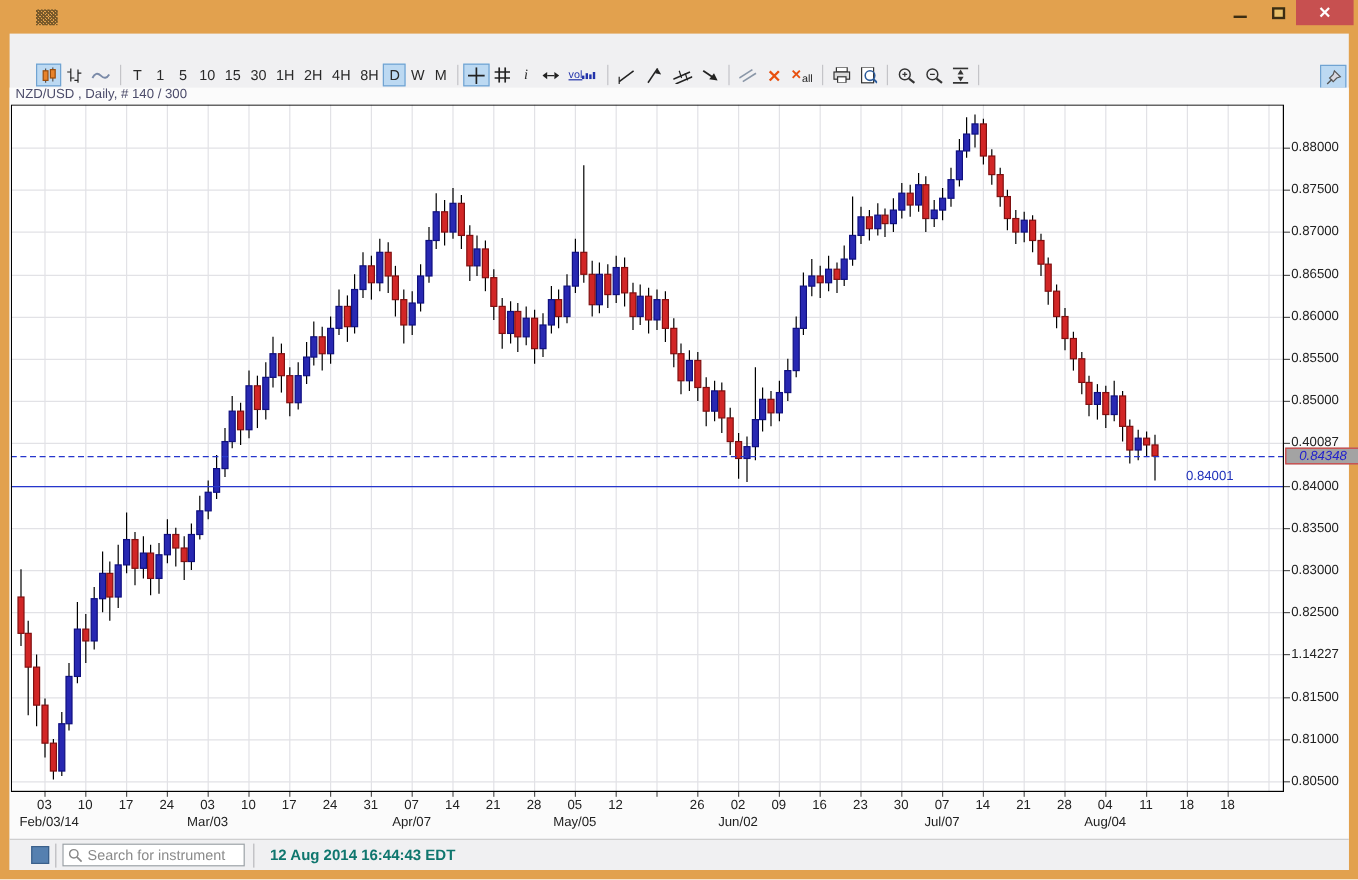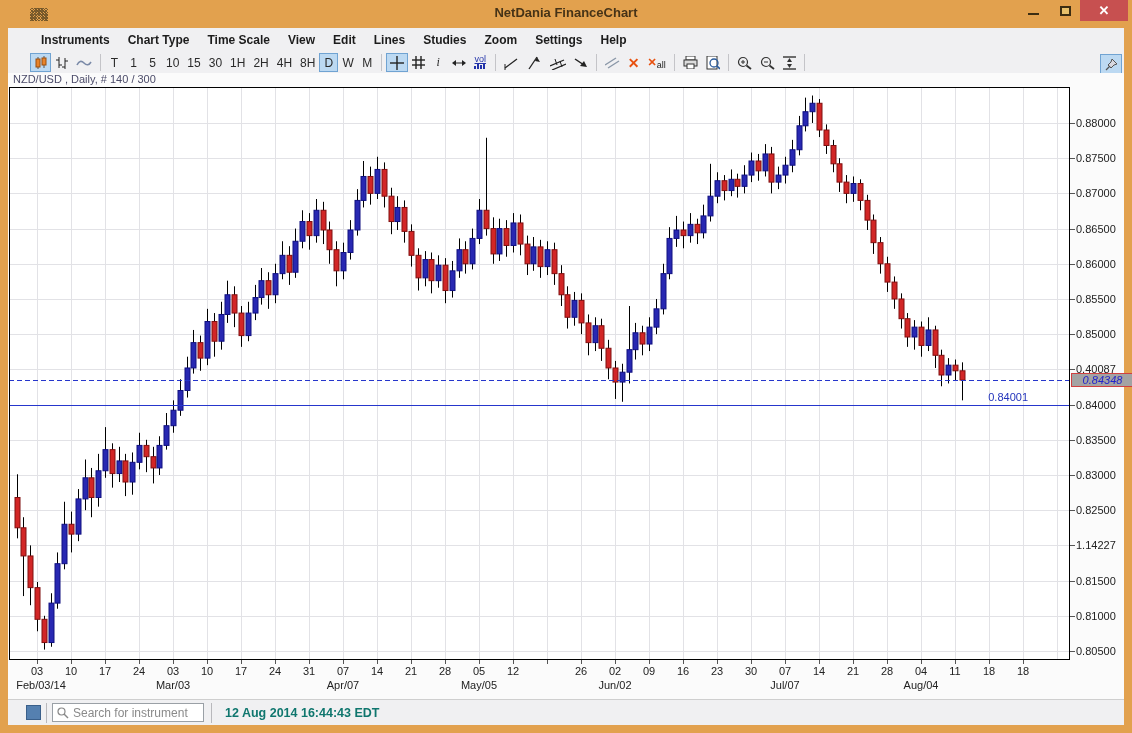--- a/index.html
+++ b/index.html
@@ -52,44 +52,31 @@
   #search-box input::placeholder { color:#8a8a8a; }
   #timestamp { font-size:12.5px; font-weight:bold; color:#0f766e; margin-left:6px; }
 </style>
 </head>
 <body>
 
 <div id="frame">
 
   <div id="titlebar">
     <div id="app-icon"></div>
-    <div id="win-title">NetDania FinanceChart</div>
     <div id="btn-min" class="cap-btn">
         <div class="dash"></div>
       </div>
     <div id="btn-max" class="cap-btn">
         <div class="box"></div>
       </div>
     <div id="btn-close" class="cap-btn">✕</div>
   </div>
 
   <div id="content">
 
-    <div id="menubar">
-        <div class="menu-item">Instruments</div>
-        <div class="menu-item">Chart Type</div>
-        <div class="menu-item">Time Scale</div>
-        <div class="menu-item">View</div>
-        <div class="menu-item">Edit</div>
-        <div class="menu-item">Lines</div>
-        <div class="menu-item">Studies</div>
-        <div class="menu-item">Zoom</div>
-        <div class="menu-item">Settings</div>
-        <div class="menu-item">Help</div>
-      </div>
 
     <div id="toolbar">
       <div class="tb-btn tb-sel">
         <svg class="ic" width="13" height="14">
           <line x1="4" y1="1" x2="4" y2="13" stroke="#555" stroke-width="1"></line>
           <rect x="2" y="3" width="4" height="8" fill="#e8832a" stroke="#9a4e0e"></rect>
           <line x1="10" y1="0" x2="10" y2="12" stroke="#555" stroke-width="1"></line>
           <rect x="8" y="2" width="4" height="7" fill="#e8832a" stroke="#9a4e0e"></rect>
         </svg>
       </div>
@@ -141,21 +128,21 @@
       </div>
       <div class="tb-btn" style="font-style:italic;font-family:'Liberation Serif',serif;">i</div>
       <div class="tb-btn">
         <svg class="ic" width="14" height="8">
           <path d="M0 4 L4 1 L4 7 Z" fill="#222"></path>
             <path d="M14 4 L10 1 L10 7 Z" fill="#222"></path>
             <line x1="4" y1="4" x2="10" y2="4" stroke="#222"></line>
         </svg>
       </div>
       <div class="tb-btn">
-        <div style="display:flex;flex-direction:column;align-items:center;line-height:7px;">
+        <div style="display:flex;flex-direction:row;align-items:center;line-height:7px;">
           <span style="font-size:9px;color:#2233aa;text-decoration:underline;">vol</span>
           <svg class="ic" width="13" height="6">
             <rect x="0" y="3" width="2" height="3" fill="#2233aa"></rect>
               <rect x="3" y="1" width="2" height="5" fill="#2233aa"></rect>
             <rect x="6" y="2" width="2" height="4" fill="#2233aa"></rect>
               <rect x="9" y="0" width="2" height="6" fill="#2233aa"></rect>
           </svg>
         </div>
       </div>
       <div class="tb-sep"></div>

